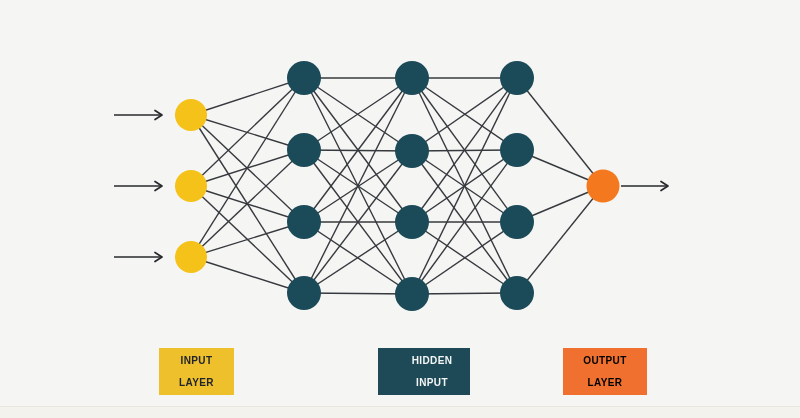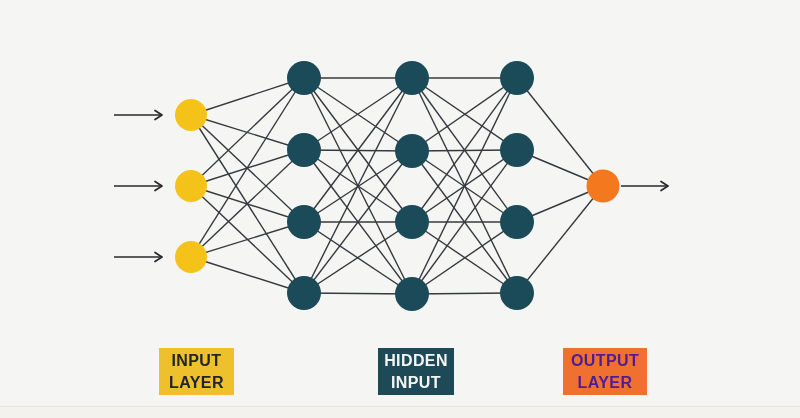--- a/index.html
+++ b/index.html
@@ -16,21 +16,21 @@
     position: absolute;
     left: 0; top: 0;
     display: block;
   }
   .legend-box {
     position: absolute;
     display: flex;
     flex-direction: column;
     align-items: center;
     justify-content: center;
-    font-size: 16px;
+    font-size: 10px;
     font-weight: 700;
     line-height: 22px;
     letter-spacing: 0.4px;
     text-align: center;
     user-select: none;
   }
   .footer-strip {
     position: absolute;
     left: 0;
     width: 800px;
@@ -115,25 +115,25 @@
       <circle cx="517" cy="222" r="17" fill="#1B4A59"></circle>
       <circle cx="517" cy="293" r="17" fill="#1B4A59"></circle>
       <circle cx="603" cy="186" r="16.5" fill="#F4791E"></circle>
     </svg>
 
   <div class="legend-box" id="legend-0" style="left: 159px; top: 348px; width: 75px; height: 47px; background: rgb(238, 192, 44); color: rgb(32, 36, 44);">
     <span>INPUT</span>
     <span>LAYER</span>
   </div>
 
-  <div class="legend-box" id="legend-1" style="left: 378px; top: 348px; width: 76px; height: 47px; background: rgb(30, 73, 87); color: rgb(244, 246, 245);">
+  <div class="legend-box" id="legend-1" style="left: 378px; top: 348px; width: 76px; height: 47px; background: rgb(30, 73, 87); color: rgb(244, 246, 245); padding-left: 16px;">
     <span>HIDDEN</span>
     <span>INPUT</span>
   </div>
 
-  <div class="legend-box" id="legend-2" style="left: 563px; top: 348px; width: 84px; height: 47px; background: rgb(240, 113, 47); color: #4c1d95;">
+  <div class="legend-box" id="legend-2" style="left: 563px; top: 348px; width: 84px; height: 47px; background: rgb(240, 113, 47); color: #000000;">
     <span>OUTPUT</span>
     <span>LAYER</span>
   </div>
 
   <div class="footer-strip" style="top: 406px; height: 12px; background: rgb(243, 242, 237); border-top: 1px solid rgb(233, 230, 222);"></div>
 
 </div>
 
 </body></html>

